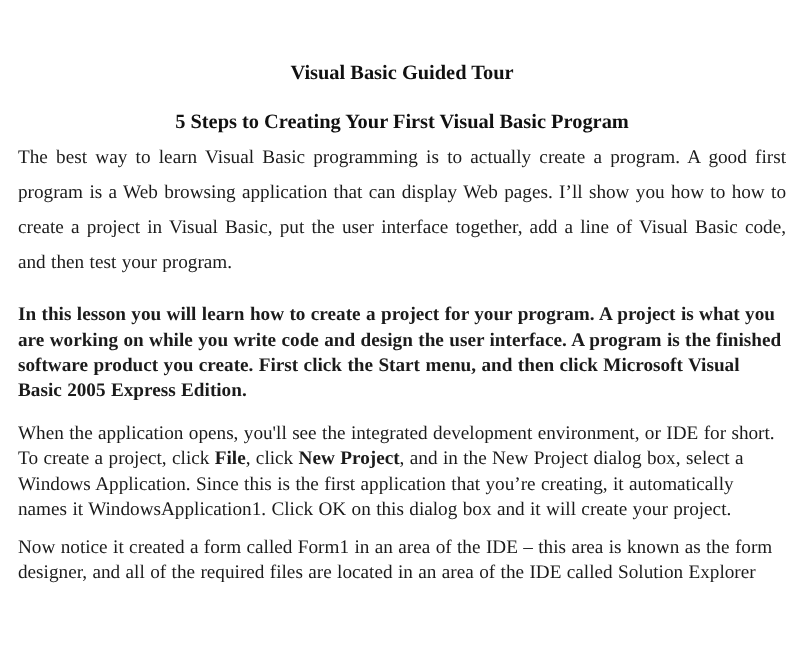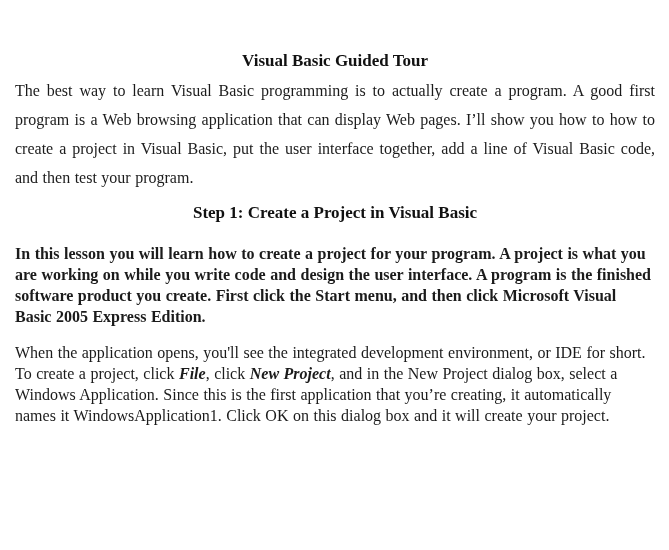--- a/index.html
+++ b/index.html
@@ -52,33 +52,33 @@
     font-weight: bold;
   }
   .para-ide {
     margin-top: 15px;
   }
   .para-form {
     margin-top: 11px;
   }
   .bold-run {
     font-weight: bold;
-    font-style: italic;
   }
 </style>
 </head>
 <body>
 
 <div class="page">
 
   <h1 class="doc-heading doc-title">Visual Basic Guided Tour</h1>
 
+  <h2 class="doc-heading doc-subtitle">5 Steps to Creating Your First Visual Basic Program</h2>
 
   <p class="para para-intro">The best way to learn Visual Basic programming is to actually create a program.  A good first program is a Web browsing application that can display Web pages. I’ll show you how to how to create a project in Visual Basic, put the user interface together, add a line of Visual Basic code, and then test your program.</p>
 
-  <h2 class="doc-heading step-heading">Step 1: Create a Project in Visual Basic</h2>
 
   <p class="para para-step1">In this lesson you will learn how to create a project for your program. A project is what you are working on while you write code and design the user interface. A program is the finished software product you create. First click the Start menu, and then click Microsoft Visual Basic 2005 Express Edition.</p>
 
   <p class="para para-ide"><span>When the application opens, you'll see the integrated development environment, or IDE for short. To create a project, click </span><span class="bold-run">File</span><span>, click </span><span class="bold-run">New Project</span><span>, and in the New Project dialog box, select a Windows Application.  Since this is the first application that you’re creating, it automatically names it WindowsApplication1.  Click OK on this dialog box and it will create your project.</span></p>
 
+  <p class="para para-form">Now notice it created a form called Form1 in an area of the IDE – this area is known as the form designer, and all of the required files are located in an area of the IDE called Solution Explorer</p>
 
 </div>
 
 </body></html>

